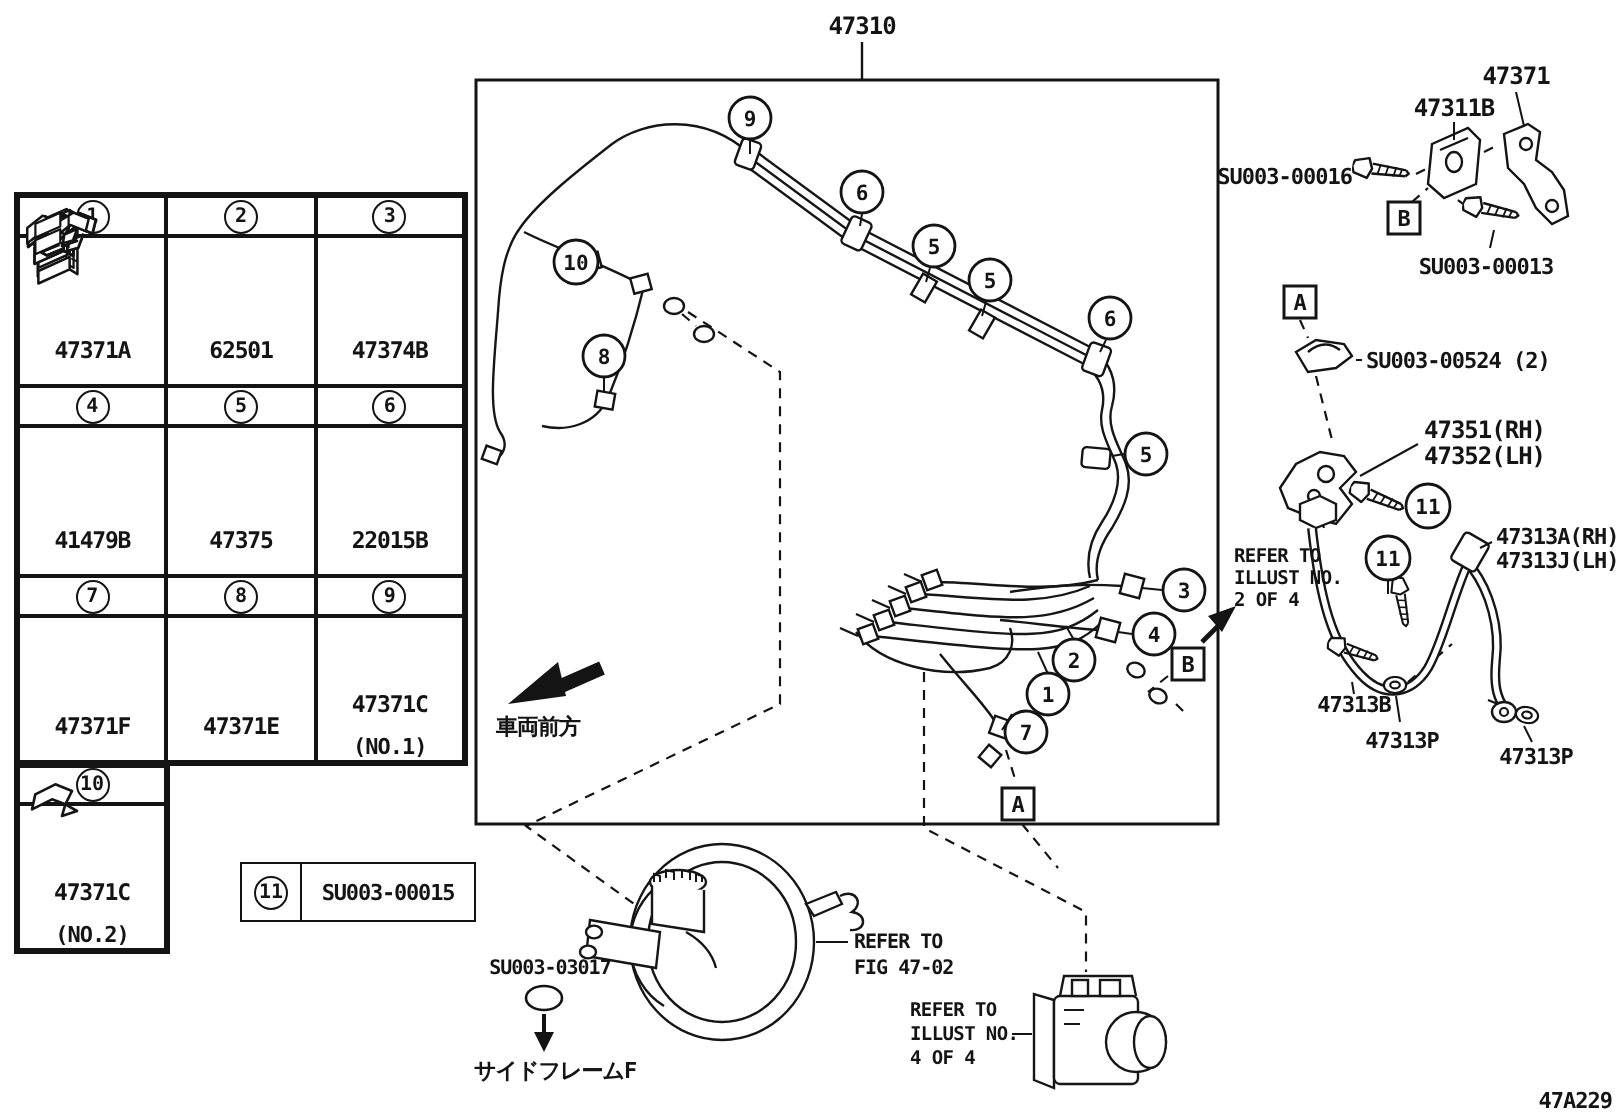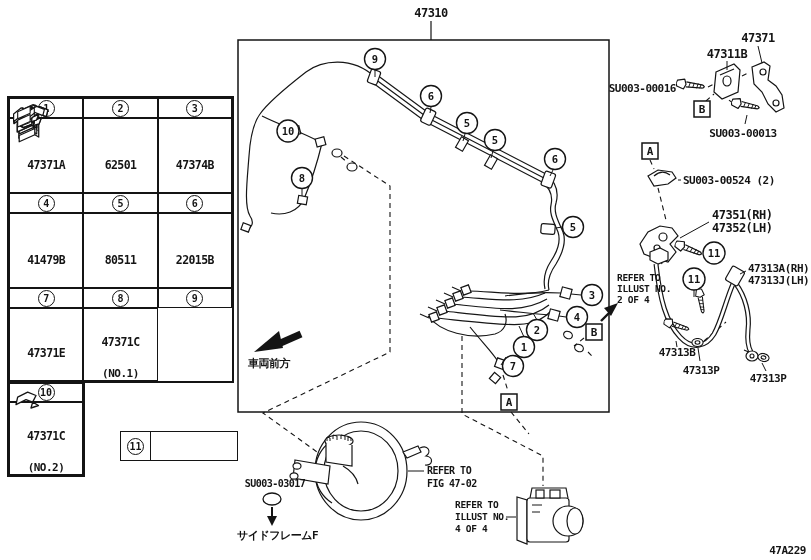--- a/index.html
+++ b/index.html
@@ -18,21 +18,21 @@
   .legend-main,.legend-extra{position:absolute;background:#fff;border:2px solid #141414;box-sizing:border-box;}
   .legend-main{left:7px;top:96px;width:227px;height:287px;display:grid;
                grid-template-columns:1fr 1fr 1fr;grid-template-rows:20px 75px 20px 75px 20px 1fr;}
   .legend-extra{left:7px;top:381px;width:78px;height:96px;display:grid;grid-template-rows:19px 1fr;}
   .lg-cell{border:0.8px solid #141414;display:flex;align-items:center;justify-content:center;
            flex-direction:column;box-sizing:border-box;background:#fff;}
   .lg-hdr{flex-direction:row;}
   .cnum{display:inline-block;width:15px;height:15px;border:1.5px solid #141414;border-radius:50%;
         font-weight:bold;font-size:10px;line-height:15px;text-align:center;background:#fff;}
   .lg-icon{flex:1;display:flex;align-items:center;justify-content:center;padding-top:2px;}
-  .lg-part{font-weight:bold;font-size:11.5px;letter-spacing:-0.6px;line-height:11px;padding-bottom:21px;}
+  .lg-part{font-weight:bold;font-size:11.5px;letter-spacing:-0.6px;line-height:11px;padding-bottom:11px;}
   .lg-sub{font-weight:bold;font-size:11px;letter-spacing:-0.5px;line-height:9px;padding-bottom:2px;}
 
   
   .fastener-box{position:absolute;left:120px;top:431px;width:118px;height:30px;border:1.6px solid #141414;
                 display:flex;box-sizing:border-box;background:#fff;}
   .fastener-num{width:29px;border-right:1.6px solid #141414;display:flex;align-items:center;justify-content:center;}
   .fastener-part{flex:1;display:flex;align-items:center;justify-content:center;
                  font-weight:bold;font-size:11px;letter-spacing:-0.6px;}
 </style>
 </head>
@@ -424,41 +424,49 @@
           </svg>
         </span>
     <span class="lg-part">41479B</span>
   </div>
   <div class="lg-cell">
     <span class="lg-icon">
           <svg width="44" height="34">
             <use href="#sym-clip-wide" width="44" height="34"></use>
           </svg>
         </span>
-    <span class="lg-part">80511</span>
+    <span class="lg-part">47375</span>
   </div>
   <div class="lg-cell">
     <span class="lg-icon">
           <svg width="44" height="34">
             <use href="#sym-clip-wide" width="44" height="34"></use>
           </svg>
         </span>
     <span class="lg-part">22015B</span>
   </div>
 
   <div class="lg-cell lg-hdr">
         <span class="cnum">7</span>
       </div>
   <div class="lg-cell lg-hdr">
         <span class="cnum">8</span>
       </div>
   <div class="lg-cell lg-hdr">
         <span class="cnum">9</span>
       </div>
 
+  <div class="lg-cell">
+    <span class="lg-icon">
+          <svg width="34" height="30">
+            <use href="#sym-clip-single" width="34" height="30"></use>
+          </svg>
+        </span>
+    <span class="lg-part">47371F</span>
+  </div>
   <div class="lg-cell">
     <span class="lg-icon">
           <svg width="40" height="32">
             <use href="#sym-clip-wide" width="40" height="32"></use>
           </svg>
         </span>
     <span class="lg-part">47371E</span>
   </div>
   <div class="lg-cell">
     <span class="lg-icon">
@@ -483,15 +491,16 @@
         </span>
     <span class="lg-part">47371C</span>
     <span class="lg-sub">(NO.2)</span>
   </div>
 </div>
 
 <div class="fastener-box">
   <div class="fastener-num">
     <span class="cnum">11</span>
   </div>
+  <div class="fastener-part">SU003-00015</div>
 </div>
 
 </div>
 
 </body></html>

